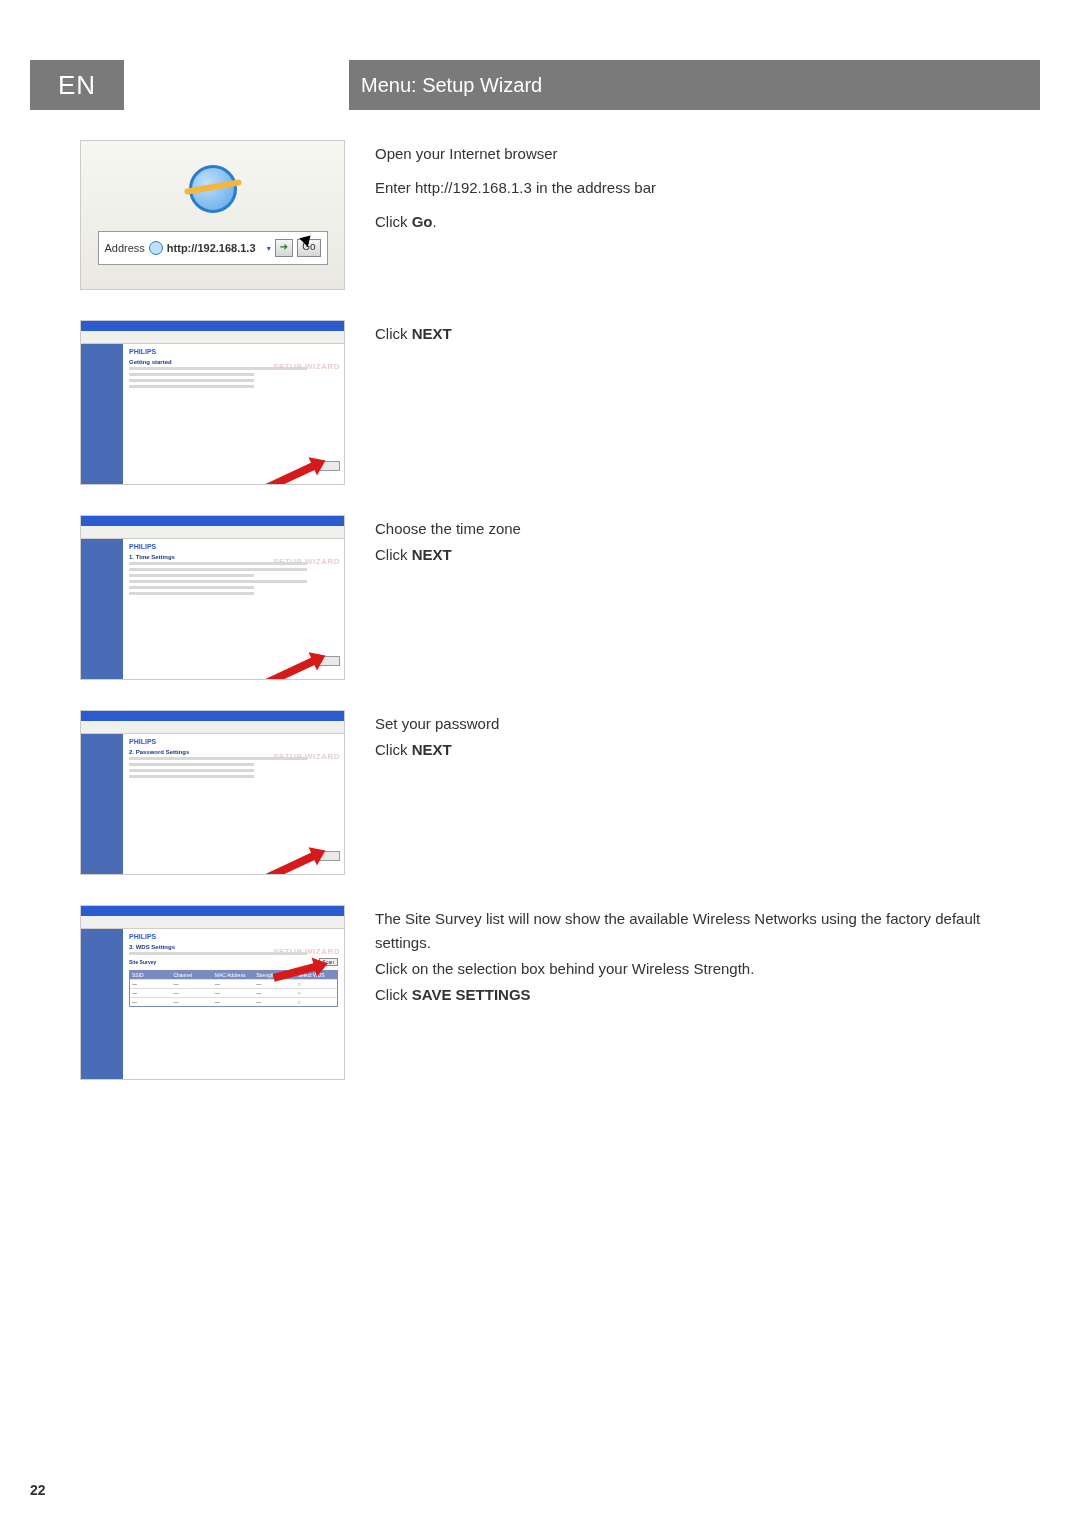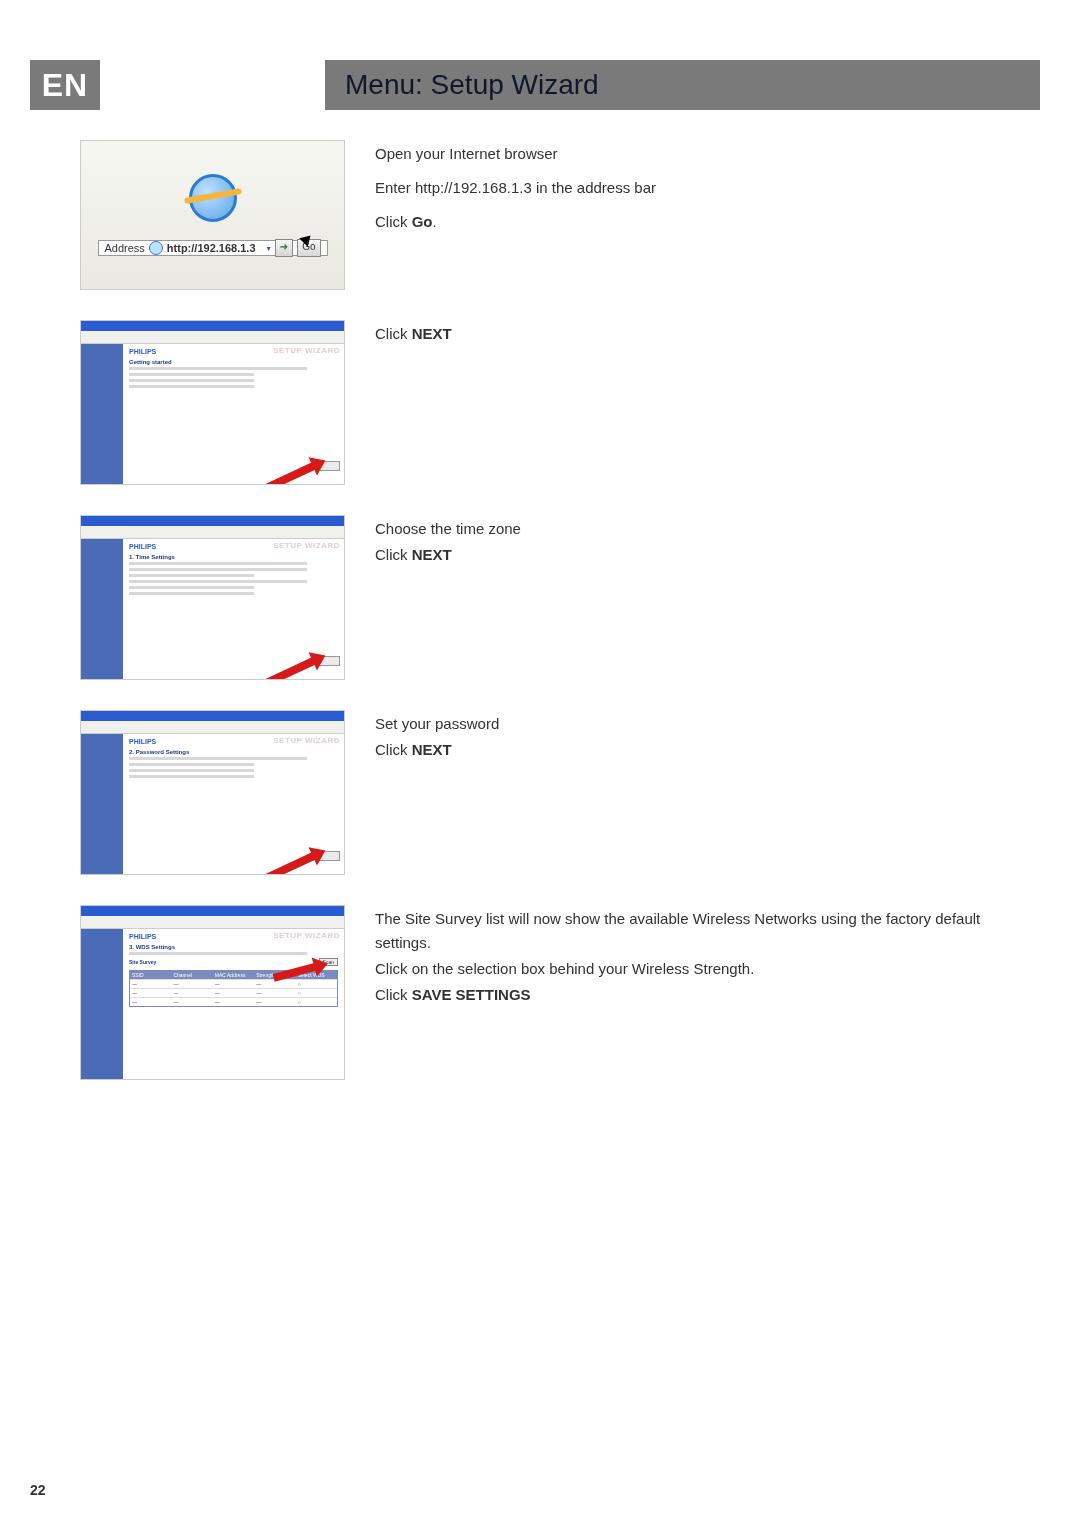--- a/index.html
+++ b/index.html
@@ -16,45 +16,45 @@
     position: relative;
     padding: 60px 40px 30px 30px;
     box-sizing: border-box;
   }
   .header-row {
     display: flex;
     align-items: stretch;
     margin-bottom: 30px;
   }
   .lang-box {
-    width: 70px;
+    width: 94px;
     height: 50px;
     background: #7a7a7a;
     color: #ffffff;
-    font-size: 32px;
-    font-weight: 700;
+    font-size: 26px;
+    font-weight: 400;
     display: flex;
     align-items: center;
     justify-content: center;
     flex-shrink: 0;
     letter-spacing: 1px;
   }
   .gap-box {
     width: 225px;
     flex-shrink: 0;
   }
   .title-box {
     flex: 1;
     background: #7a7a7a;
-    color: #0f172a;
-    font-size: 28px;
+    color: #ffffff;
+    font-size: 20px;
     font-weight: 300;
     display: flex;
     align-items: center;
-    padding-left: 20px;
+    padding-left: 12px;
   }
   .content {
     display: flex;
     flex-direction: column;
     gap: 30px;
     margin-left: 50px;
   }
   .step-row {
     display: flex;
     align-items: flex-start;
@@ -96,21 +96,21 @@
     transform: rotate(-10deg);
   }
   .addr-bar {
     display: flex;
     align-items: center;
     background: #fff;
     border: 1px solid #999;
     padding: 3px 6px;
     font-size: 11px;
     width: 230px;
-    height: 16px;
+    height: 34px;
     box-sizing: border-box;
     gap: 4px;
   }
   .addr-lbl { color: #333; }
   .addr-url { flex:1;font-weight:bold; }
   .addr-btn {
     border: 1px solid #888;
     background: linear-gradient(#f5f5f5,#d6d6d6);
     padding: 0 4px;
     font-size: 10px;
@@ -170,21 +170,21 @@
   }
   .wiz-logo {
     font-size: 7px;
     font-weight: bold;
     color: #2a5bd1;
     margin-bottom: 4px;
   }
   .wiz-ghost {
     position:absolute;
     right:4px;
-    top:2px;
+    top:18px;
     font-size:8px;
     font-weight:bold;
     color:#e8cfd0;
     letter-spacing:0.5px;
   }
   .wiz-heading {
     font-size:6px;
     font-weight:bold;
     color:#1a3a8a;
     margin-bottom:2px;

